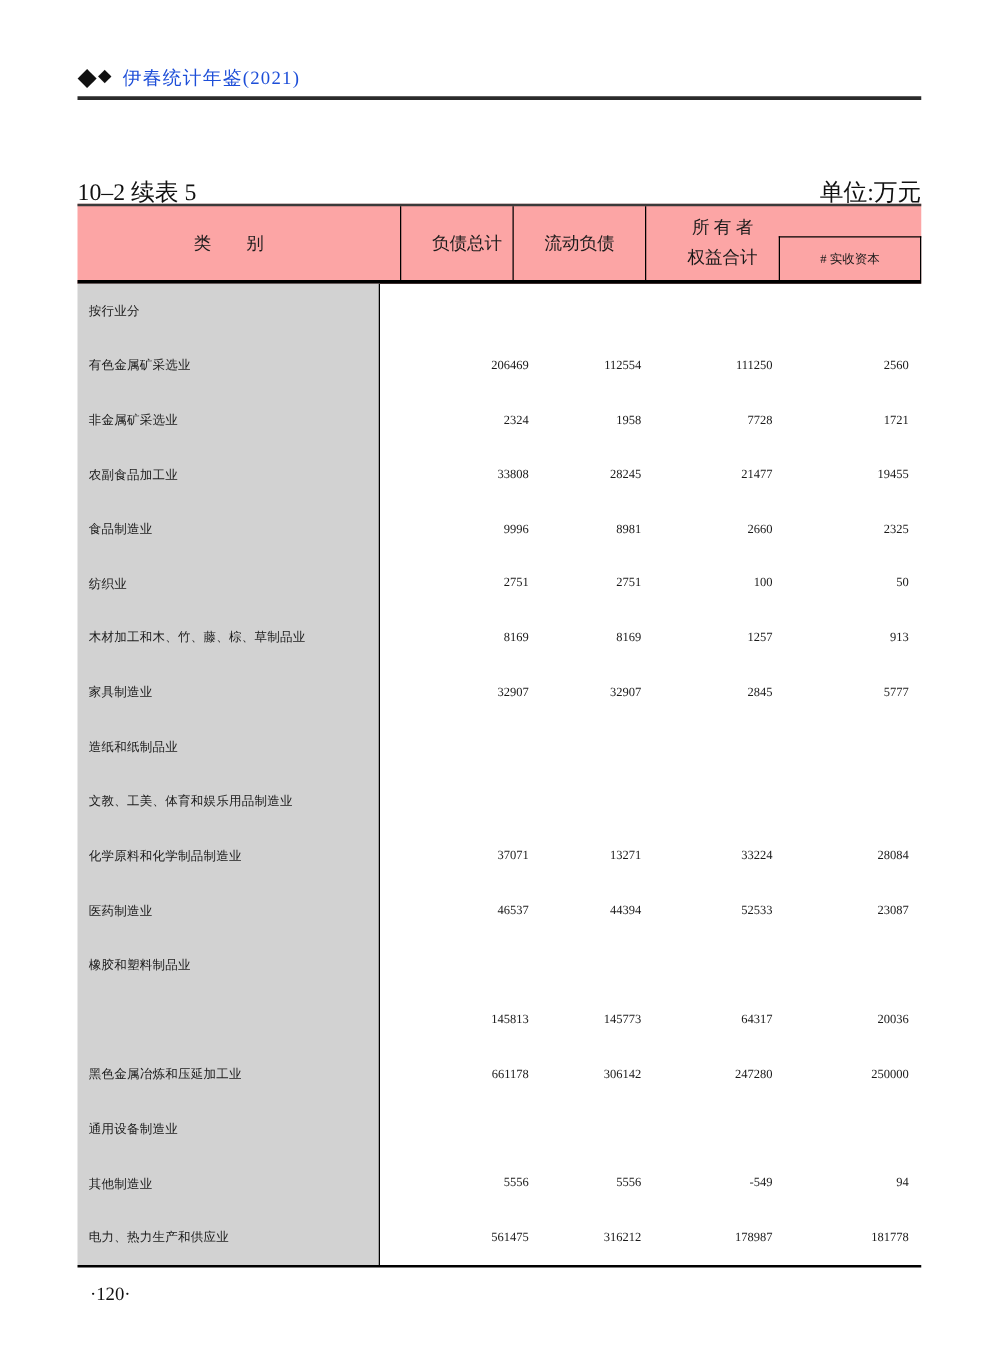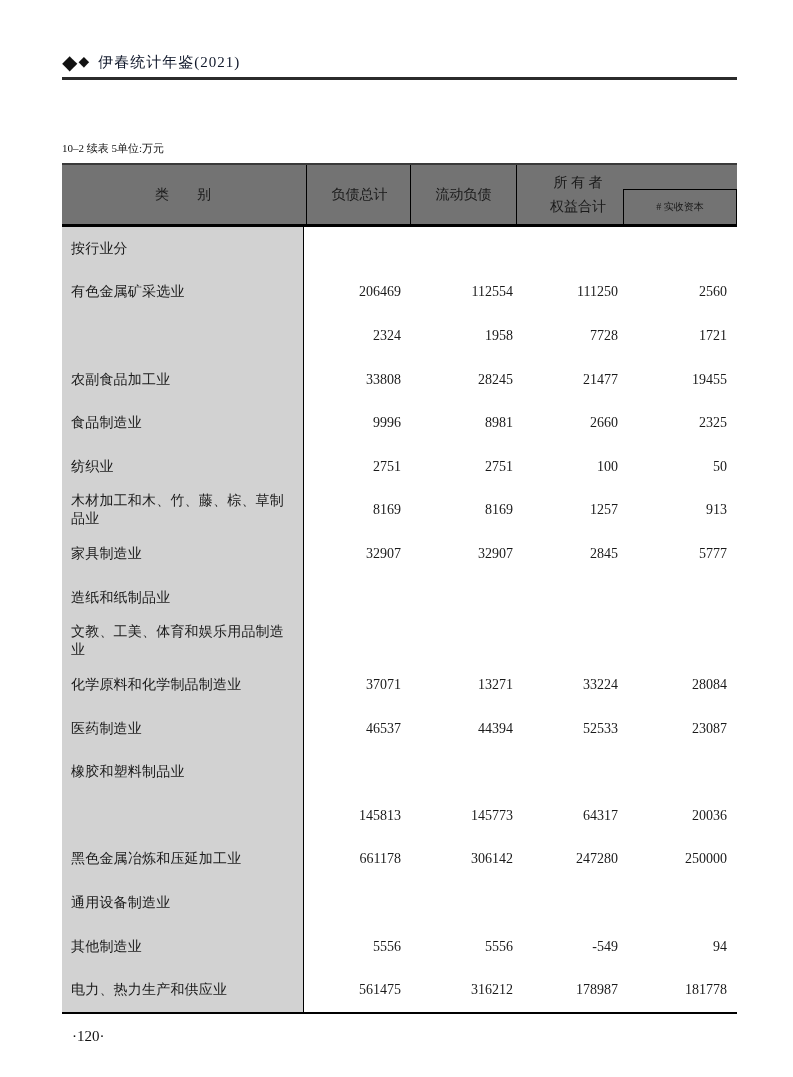--- a/index.html
+++ b/index.html
@@ -9,59 +9,59 @@
     overflow:hidden;
   }
   
   .running-head{
     position:absolute;left:62px;top:52px;width:675px;
     border-bottom:3px solid #2b2b2b;padding-bottom:5px;
     display:flex;align-items:center;
   }
   .diamond-big{font-size:20px;line-height:20px;color:#111;}
   .diamond-small{font-size:14px;line-height:14px;color:#111;margin-left:1px;}
-  .running-title{font-size:15px;color:#0f172a;margin-left:9px;letter-spacing:1px;}
+  .running-title{font-size:15px;color:#1d4ed8;margin-left:9px;letter-spacing:1px;}
   
   .caption-row{
     position:absolute;left:62px;top:141px;width:675px;
-    display:flex;font-size:11px;color:#111;
+    display:flex;justify-content:space-between;font-size:19px;color:#111;
   }
   
   .yb-table{
     position:absolute;left:62px;top:163px;width:675px;box-sizing:border-box;
   }
   .yb-head{
-    position:relative;height:64px;background:#737373;box-sizing:border-box;
+    position:relative;height:64px;background:#fca5a5;box-sizing:border-box;
     border-top:2px solid #3a3a3a;border-bottom:3px solid #000;padding-left:44px;
   }
   .hcell{position:absolute;top:0;bottom:0;display:flex;align-items:center;justify-content:center;
     font-size:14px;box-sizing:border-box;}
   .hcell-category{left:0;width:242px;}
-  .hcell-c1{left:244px;width:106px;border-left:1.5px solid #000;}
+  .hcell-c1{left:258px;width:106px;border-left:1.5px solid #000;}
   .hcell-c2{left:348px;width:106px;border-left:1.5px solid #000;}
   .hcell-c3{left:454px;width:107px;border-left:1.5px solid #000;
     flex-direction:column;justify-content:center;line-height:1.7;}
   .hcell-c3 .ln{white-space:pre;margin-left:16px;}
   .hbox-c4{
     position:absolute;left:561px;width:114px;top:24px;bottom:0;box-sizing:border-box;
     border-top:1.5px solid #000;border-left:1.5px solid #000;border-right:1.5px solid #000;
     display:flex;align-items:center;justify-content:center;font-size:10px;text-align:center;
   }
   .yb-body{
     position:relative;height:787px;border-bottom:2.5px solid #000;box-sizing:border-box;
     display:flex;flex-direction:column;
   }
   .col1-strip{
     position:absolute;left:0;top:0;bottom:0;width:242px;background:#d2d2d2;
     border-right:1.5px solid #000;box-sizing:border-box;
   }
-  .t-row{flex:1;position:relative;display:flex;align-items:center;font-size:14px;}
+  .t-row{flex:1;position:relative;display:flex;align-items:center;font-size:10px;}
   .t-label{position:absolute;left:9px;width:226px;letter-spacing:.2px;}
   .t-val{position:absolute;text-align:right;box-sizing:border-box;}
-  .t-v0{left:236px;width:106px;padding-right:3px;padding-left:20px;}
+  .t-v0{left:258px;width:106px;padding-right:3px;padding-left:20px;}
   .t-v1{left:348px;width:106px;padding-right:3px;}
   .t-v2{left:454px;width:107px;padding-right:5px;}
   .t-v3{left:561px;width:114px;padding-right:10px;}
   
   .page-number{position:absolute;left:72px;top:1028px;font-size:15px;color:#111;}
 </style>
 </head>
 <body>
 
 <div class="running-head">
@@ -97,20 +97,21 @@
       <span class="t-val t-v3"></span>
     </div>
       <div class="t-row">
       <span class="t-label">有色金属矿采选业</span>
       <span class="t-val t-v0">206469</span>
       <span class="t-val t-v1">112554</span>
       <span class="t-val t-v2">111250</span>
       <span class="t-val t-v3">2560</span>
     </div>
       <div class="t-row">
+      <span class="t-label">非金属矿采选业</span>
       <span class="t-val t-v0">2324</span>
       <span class="t-val t-v1">1958</span>
       <span class="t-val t-v2">7728</span>
       <span class="t-val t-v3">1721</span>
     </div>
       <div class="t-row">
       <span class="t-label">农副食品加工业</span>
       <span class="t-val t-v0">33808</span>
       <span class="t-val t-v1">28245</span>
       <span class="t-val t-v2">21477</span>

